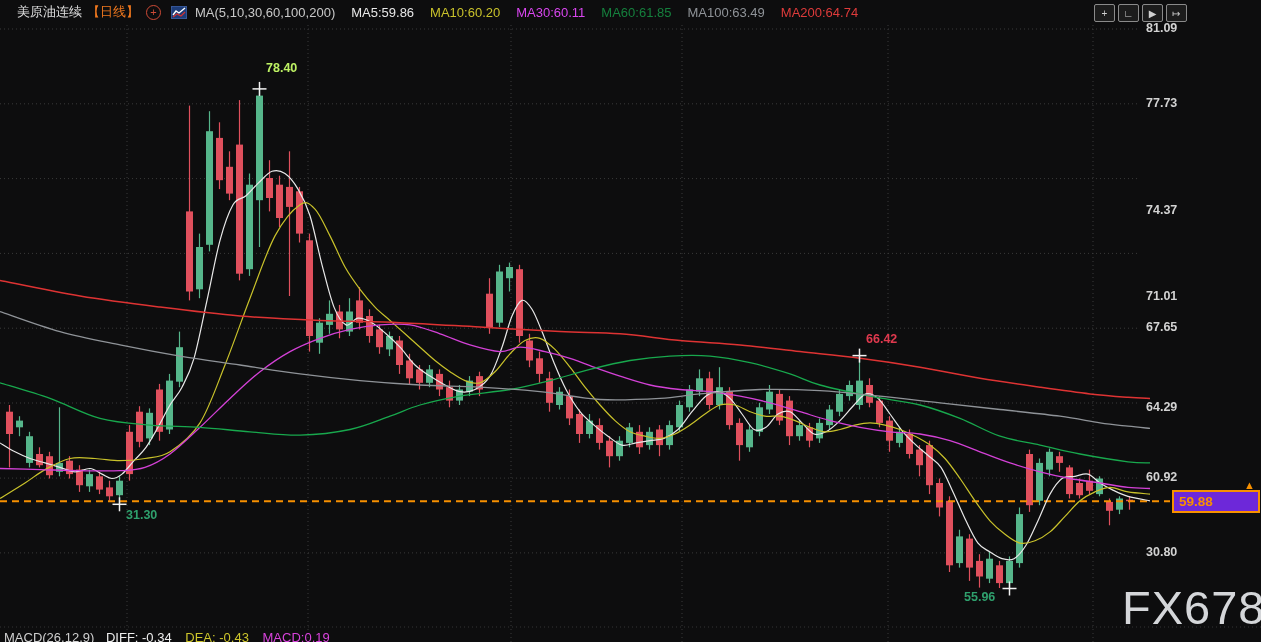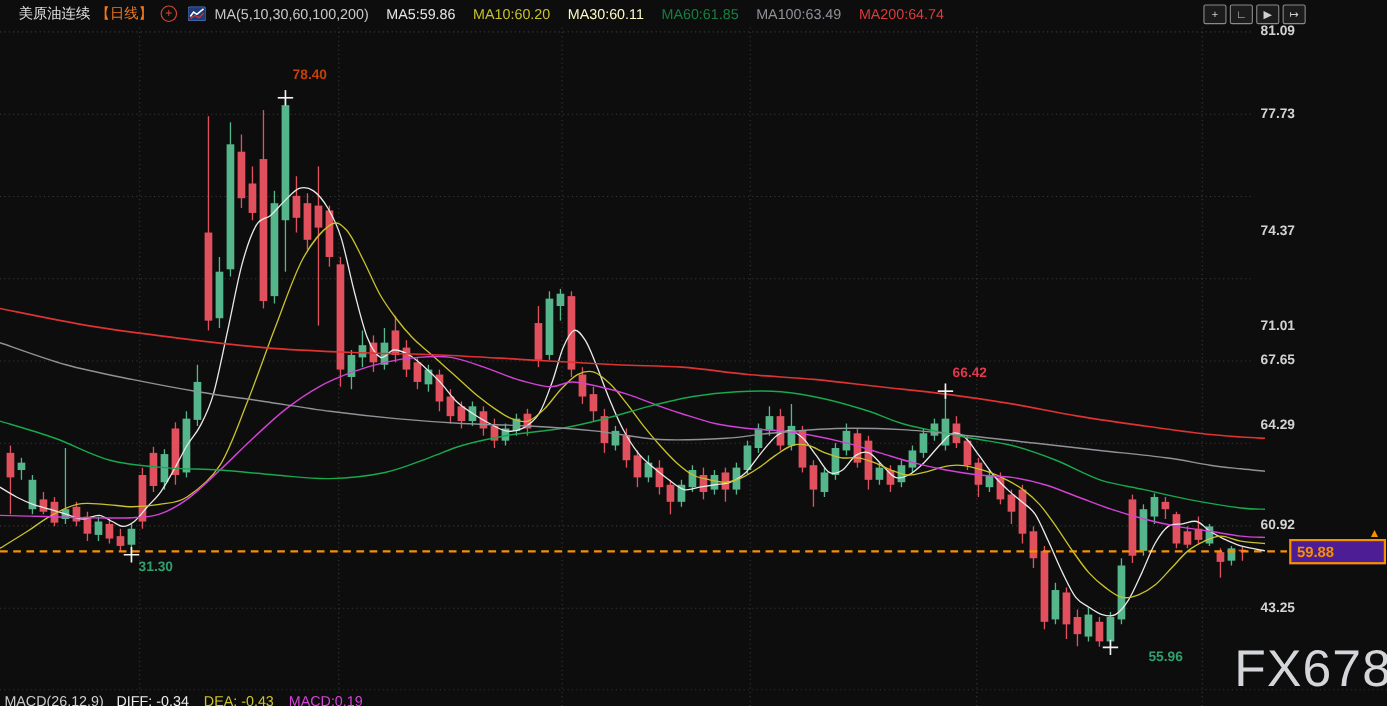--- a/index.html
+++ b/index.html
@@ -8,28 +8,28 @@
   #chart{position:absolute;left:0;top:0;z-index:1}
   .hdr{position:absolute;top:0;left:12px;height:24px;display:flex;align-items:center;gap:5px;
        padding-left:5px;font-size:13px;z-index:6;white-space:nowrap}
   .sym{color:#e0e0e0}
   .per{color:#f0781e}
   .plus-ico{width:13px;height:13px;border:1px solid #cf4a36;border-radius:50%;color:#cf4a36;
        font-size:11px;line-height:12px;text-align:center;margin:0 2px}
   .chart-ico{display:inline-flex;margin:0 3px}
   .mset{color:#c9c9c9}
   .mv{margin-left:11px}
-  .ma5{color:#e8e8e8}.ma10{color:#c9c22b}.ma30{color:#fef9c3}
+  .ma5{color:#e8e8e8}.ma10{color:#c9c22b}.ma30{color:#d946ef}
   .ma60{color:#15803d}.ma100{color:#8f9398}.ma200{color:#de3b3b}
   .tools{position:absolute;left:1094px;top:4px;display:flex;gap:3px;z-index:6}
   .tbtn{width:19px;height:16px;border:1px solid #8a8a8a;background:#1c1c1c;color:#d0d0d0;
        font-size:10px;display:flex;align-items:center;justify-content:center;border-radius:2px;cursor:pointer}
   .axis-label{position:absolute;left:1146px;font-size:12.5px;color:#d2d2d2;z-index:4;font-weight:600}
   .ann{position:absolute;font-size:12.5px;font-weight:700;z-index:4}
-  .tag{position:absolute;left:1172px;width:88px;height:23px;border:2px solid #f79000;background:#4c1d95;
+  .tag{position:absolute;left:1172px;width:88px;height:23px;border:2px solid #f79000;background:#6d28d9;
        color:#f79000;font-size:13.5px;font-weight:700;line-height:19px;padding-left:5px;
        box-sizing:border-box;z-index:6}
   .tag-arrow{position:absolute;left:1244px;top:479px;font-size:11px;color:#f79000;z-index:7}
   .wm{position:absolute;left:1122px;top:580px;font-size:47px;color:#d4d6d9;letter-spacing:1px;
        z-index:3;font-weight:500}
   .macd{position:absolute;left:4px;top:630px;font-size:13px;z-index:4;white-space:nowrap}
   .m1{color:#cfcfcf}.m2{color:#ededed;margin-left:8px}.m3{color:#cdc52b;margin-left:10px}.m4{color:#d943dd;margin-left:10px}
 </style>
 </head>
 <body>
@@ -319,29 +319,29 @@
   <span class="tbtn">▶</span>
   <span class="tbtn">↦</span>
 </div>
 
 <div id="axis-labels">
     <div class="axis-label" style="top: 21px;">81.09</div>
     <div class="axis-label" style="top: 95.8px;">77.73</div>
     <div class="axis-label" style="top: 170.6px; margin-top: 32px;">74.37</div>
     <div class="axis-label" style="top: 245.4px; margin-top: 44px;">71.01</div>
     <div class="axis-label" style="top: 320.2px;">67.65</div>
-    <div class="axis-label" style="top: 379px;">64.29</div>
+    <div class="axis-label" style="top: 400px;">64.29</div>
     <div class="axis-label" style="top: 470.1px;">60.92</div>
-    <div class="axis-label" style="top: 544.9px;">43.25</div>
+    <div class="axis-label" style="top: 544.9px;">30.80</div>
   </div>
 <div id="annotations">
-    <div class="ann" style="left: 266px; top: 61px; color: #c2410c;">78.40</div>
+    <div class="ann" style="left: 266px; top: 61px; color: #bef264;">78.40</div>
     <div class="ann" style="left: 126px; top: 508px; color: rgb(47, 160, 109);">31.30</div>
     <div class="ann" style="left: 866px; top: 332px; color: rgb(224, 57, 78); text-align: right;">66.42</div>
-    <div class="ann" style="left: 1044px; top: 590px; color: rgb(47, 160, 109);">55.96</div>
+    <div class="ann" style="left: 964px; top: 590px; color: rgb(47, 160, 109);">55.96</div>
   </div>
 
 <div class="tag" id="price-tag" style="top: 490.2px;">
   <span>59.88</span>
 </div>
 <span class="tag-arrow">▲</span>
 
 <div class="wm">FX678</div>
 
 <div class="macd">

